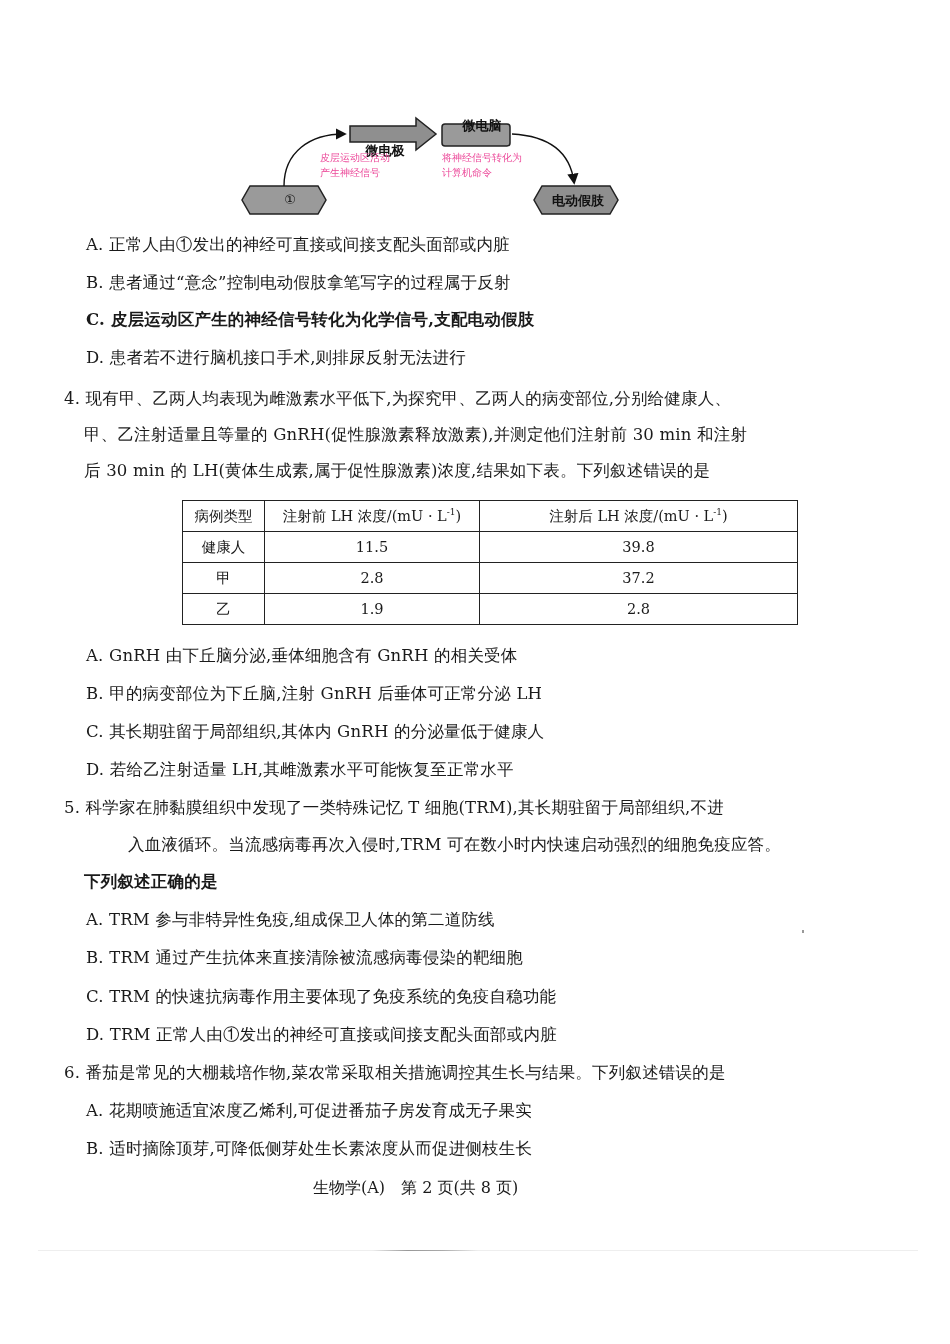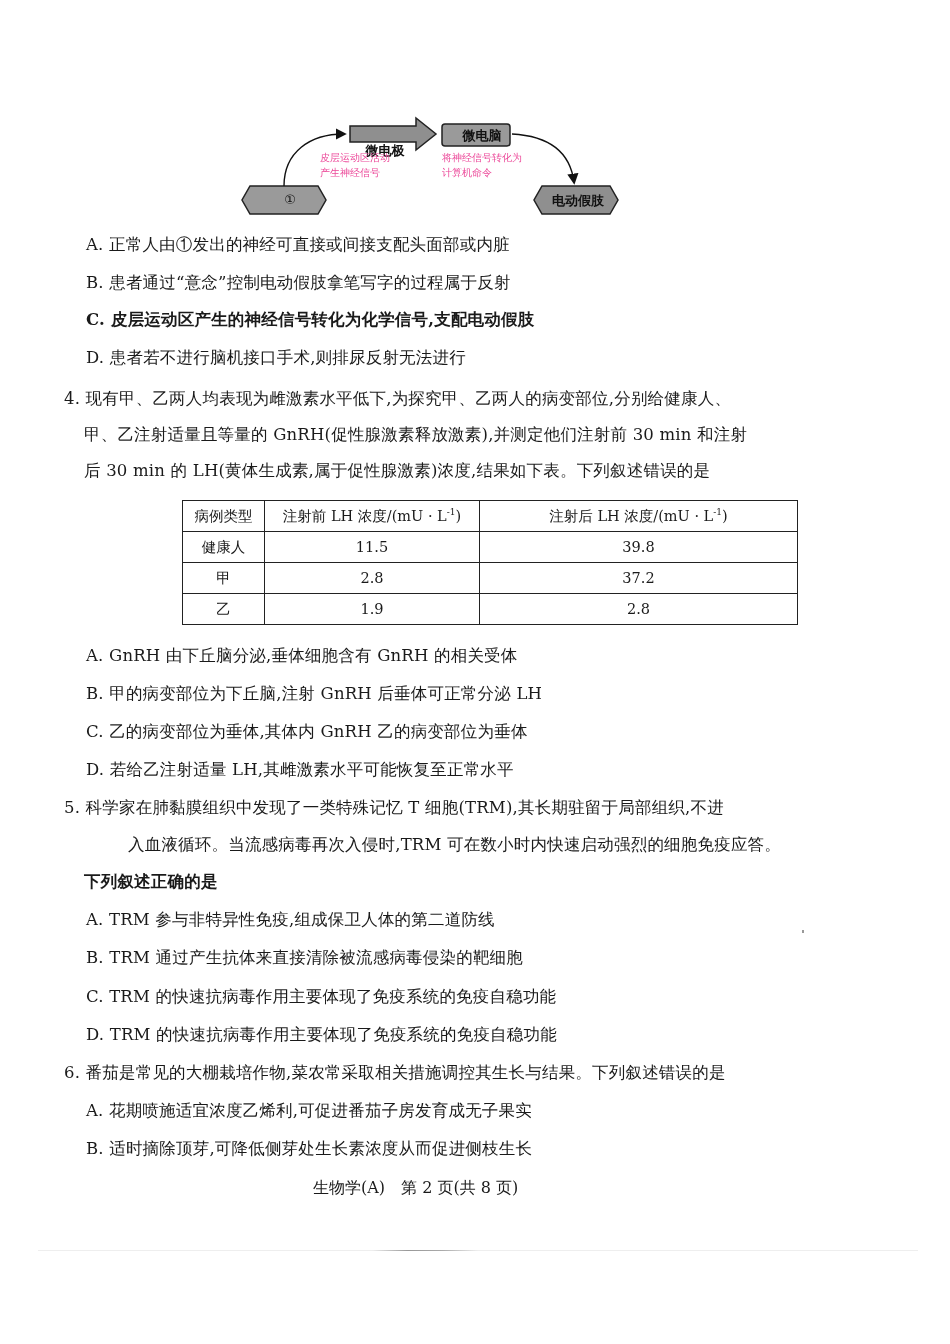--- a/index.html
+++ b/index.html
@@ -44,21 +44,21 @@
     <polygon points="120,14 186,14 186,6 206,22 186,38 186,30 120,30" fill="#8f8f8f" stroke="#222" stroke-width="1.5"></polygon>
 
     <rect x="212" y="12" width="68" height="22" rx="3" fill="#9a9a9a" stroke="#222" stroke-width="1.5"></rect>
 
     <path d="M282,22 C320,24 340,40 344,70" fill="none" stroke="#111" stroke-width="1.4" marker-end="url(#ah)"></path>
 
     <polygon points="312,74 380,74 388,88 380,102 312,102 304,88" fill="#8f8f8f" stroke="#222" stroke-width="1.5"></polygon>
   </svg>
   <div class="dlabel" style="left:40px; top:80px; width:40px; font-weight:normal;">①</div>
   <div class="dlabel" style="left:124px; top:30px; width:62px;">微电极</div>
-  <div class="dlabel" style="left:214px; top:15px; width:76px;">微电脑</div>
+  <div class="dlabel" style="left:214px; top:5px; width:76px;">微电脑</div>
   <div class="dlabel" style="left:310px; top:80px; width:76px;">电动假肢</div>
   <div class="dnote" style="left:90px; top:38px;">
     <div>皮层运动区活动</div>
     <div>产生神经信号</div>
   </div>
   <div class="dnote" style="left:212px; top:38px;">
     <div>将神经信号转化为</div>
     <div>计算机命令</div>
   </div>
 </div>
@@ -92,31 +92,31 @@
   <tr>
     <td>乙</td>
     <td>1.9</td>
     <td>2.8</td>
   </tr>
 </tbody>
   </table>
 
 <div class="line opt" style="top:645px;">A. GnRH 由下丘脑分泌,垂体细胞含有 GnRH 的相关受体</div>
 <div class="line opt" style="top:683px;">B. 甲的病变部位为下丘脑,注射 GnRH 后垂体可正常分泌 LH</div>
-<div class="line opt" style="top:721px;">C. 乙的病变部位为垂体,其体内 GnRH 乙的病变部位为垂体</div>
+<div class="line opt" style="top:721px;">C. 其长期驻留于局部组织,其体内 GnRH 的分泌量低于健康人</div>
 <div class="line opt" style="top:759px;">D. 若给乙注射适量 LH,其雌激素水平可能恢复至正常水平</div>
 
 <div class="line q" style="top:797px;">5. 科学家在肺黏膜组织中发现了一类特殊记忆 T 细胞(TRM),其长期驻留于局部组织,不进</div>
 <div class="line cont" style="top:834px;margin-left:44px;">入血液循环。当流感病毒再次入侵时,TRM 可在数小时内快速启动强烈的细胞免疫应答。</div>
 <div class="line cont" style="top:871px;font-weight:bold;">下列叙述正确的是</div>
 
 <div class="line opt" style="top:909px;">A. TRM 参与非特异性免疫,组成保卫人体的第二道防线</div>
 <div class="line opt" style="top:947px;">B. TRM 通过产生抗体来直接清除被流感病毒侵染的靶细胞</div>
 <div class="line opt" style="top:986px;">C. TRM 的快速抗病毒作用主要体现了免疫系统的免疫自稳功能</div>
-<div class="line opt" style="top:1024px;">D. TRM 的快速抗病毒作用主要体现了免疫系统的免疫自稳功能</div>
+<div class="line opt" style="top:1024px;">D. TRM 正常人由①发出的神经可直接或间接支配头面部或内脏</div>
 
 <div class="line q" style="top:1062px;">6. 番茄是常见的大棚栽培作物,菜农常采取相关措施调控其生长与结果。下列叙述错误的是</div>
 <div class="line opt" style="top:1100px;">A. 花期喷施适宜浓度乙烯利,可促进番茄子房发育成无子果实</div>
 <div class="line opt" style="top:1138px;">B. 适时摘除顶芽,可降低侧芽处生长素浓度从而促进侧枝生长</div>
 
 <div class="footer">生物学(A)　第 2 页(共 8 页)</div>
 <div class="rule"></div>
 <div class="speck"></div>
 
 </body></html>

